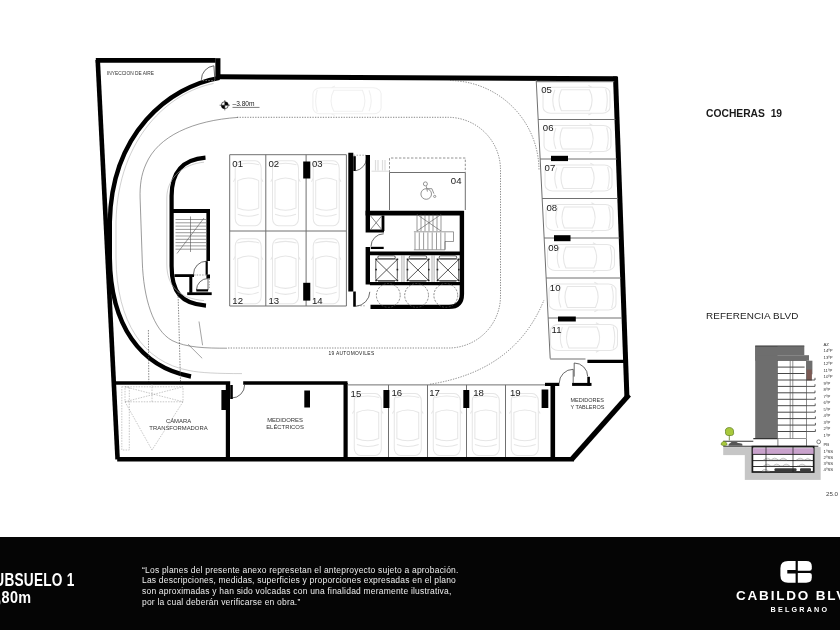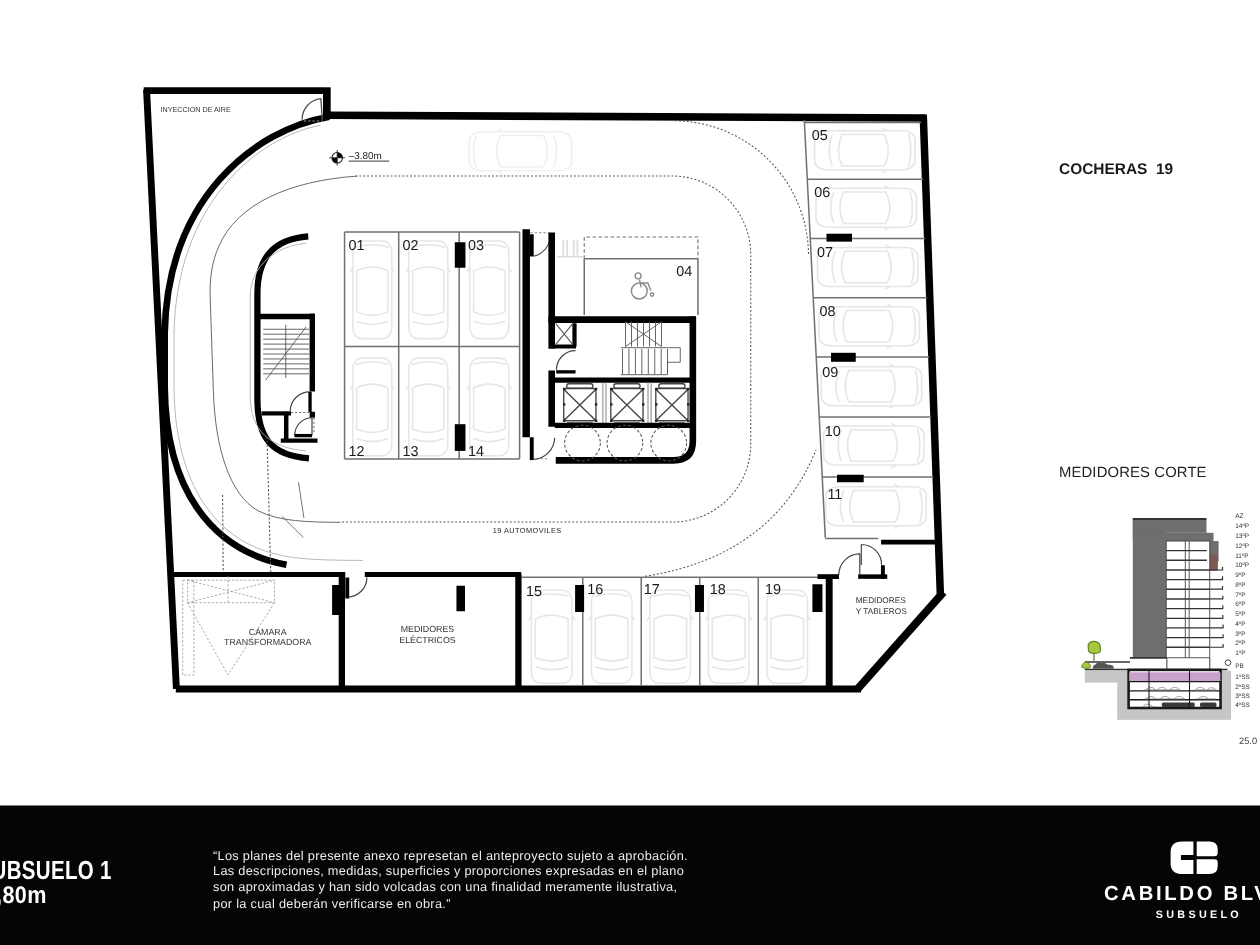--- a/index.html
+++ b/index.html
@@ -444,34 +444,34 @@
 <text x="823.5" y="459.1">2ºSS</text>
 <text x="823.5" y="465.3">3ºSS</text>
 <text x="823.5" y="471.3">4ºSS</text>
 </g>
 
 <text x="826" y="495.8" font-size="6.2" fill="#444" font-family="Liberation Sans,sans-serif">25.0</text>
 </svg>
 
 <div class="t" style="left:706px;top:107.5px;font-size:10.3px;font-weight:bold;letter-spacing:0px;">COCHERAS&nbsp; 19</div>
 
-<div class="t" style="left:706px;top:309.5px;font-size:9.9px;letter-spacing:0.1px;color:#222;">MEDIDORES CORTE</div>
+<div class="t" style="left:706px;top:309.5px;font-size:9.9px;letter-spacing:0.1px;color:#222;">REFERENCIA BLVD</div>
 
 <div class="footer"></div>
 
 <div class="t" style="left:-15px;top:570px;font-size:17.5px;font-weight:bold;color:#fff;letter-spacing:0.3px;transform:scaleX(0.78);transform-origin:0 0;white-space:nowrap;">SUBSUELO 1</div>
 
 <div class="t" style="left:-16px;top:589px;font-size:16px;font-weight:bold;color:#fff;letter-spacing:0.3px;transform:scaleX(0.9);transform-origin:0 0;white-space:nowrap;">-2,80m</div>
 
 <div class="t" style="left:142px;top:564.5px;font-size:8.5px;line-height:10.75px;color:#ededed;letter-spacing:0.2px;">“Los planes del presente anexo represetan el anteproyecto sujeto a aprobación.<br>Las descripciones, medidas, superficies y proporciones expresadas en el plano<br>son aproximadas y han sido volcadas con una finalidad meramente ilustrativa,<br>por la cual deberán verificarse en obra.”</div>
 
 <svg width="840" height="630" viewBox="0 0 840 630" style="pointer-events:none">
 <g fill="#fff">
 <path d="M 795.6,561 L 788,561 Q 780.4,561 780.4,568.2 L 780.4,575.5 Q 780.4,582.7 788,582.7 L 795.6,582.7 L 795.6,573.4 L 787.3,573.4 L 787.3,570 L 795.6,570 Z"></path>
 <path d="M 797.8,561 L 806.2,561 Q 811.8,561 811.8,566.2 L 811.8,568.6 Q 811.8,570.8 809.6,570.8 L 797.8,570.8 Z"></path>
 <path d="M 797.8,572.9 L 809.6,572.9 Q 811.8,572.9 811.8,575.1 L 811.8,577.5 Q 811.8,582.7 806.2,582.7 L 797.8,582.7 Z"></path>
 </g>
 </svg>
 
 <div class="t" style="left:736px;top:588px;font-size:13.5px;color:#fff;letter-spacing:1.8px;font-weight:bold;white-space:nowrap;">CABILDO BLVD</div>
 
-<div class="t" style="left:770.5px;top:604.5px;font-size:7.2px;color:#fff;letter-spacing:2.2px;font-weight:bold;white-space:nowrap;">SUBSUELO</div>
+<div class="t" style="left:770.5px;top:604.5px;font-size:7.2px;color:#fff;letter-spacing:2.2px;font-weight:bold;white-space:nowrap;">BELGRANO</div>
 </div>
 
 </body></html>

